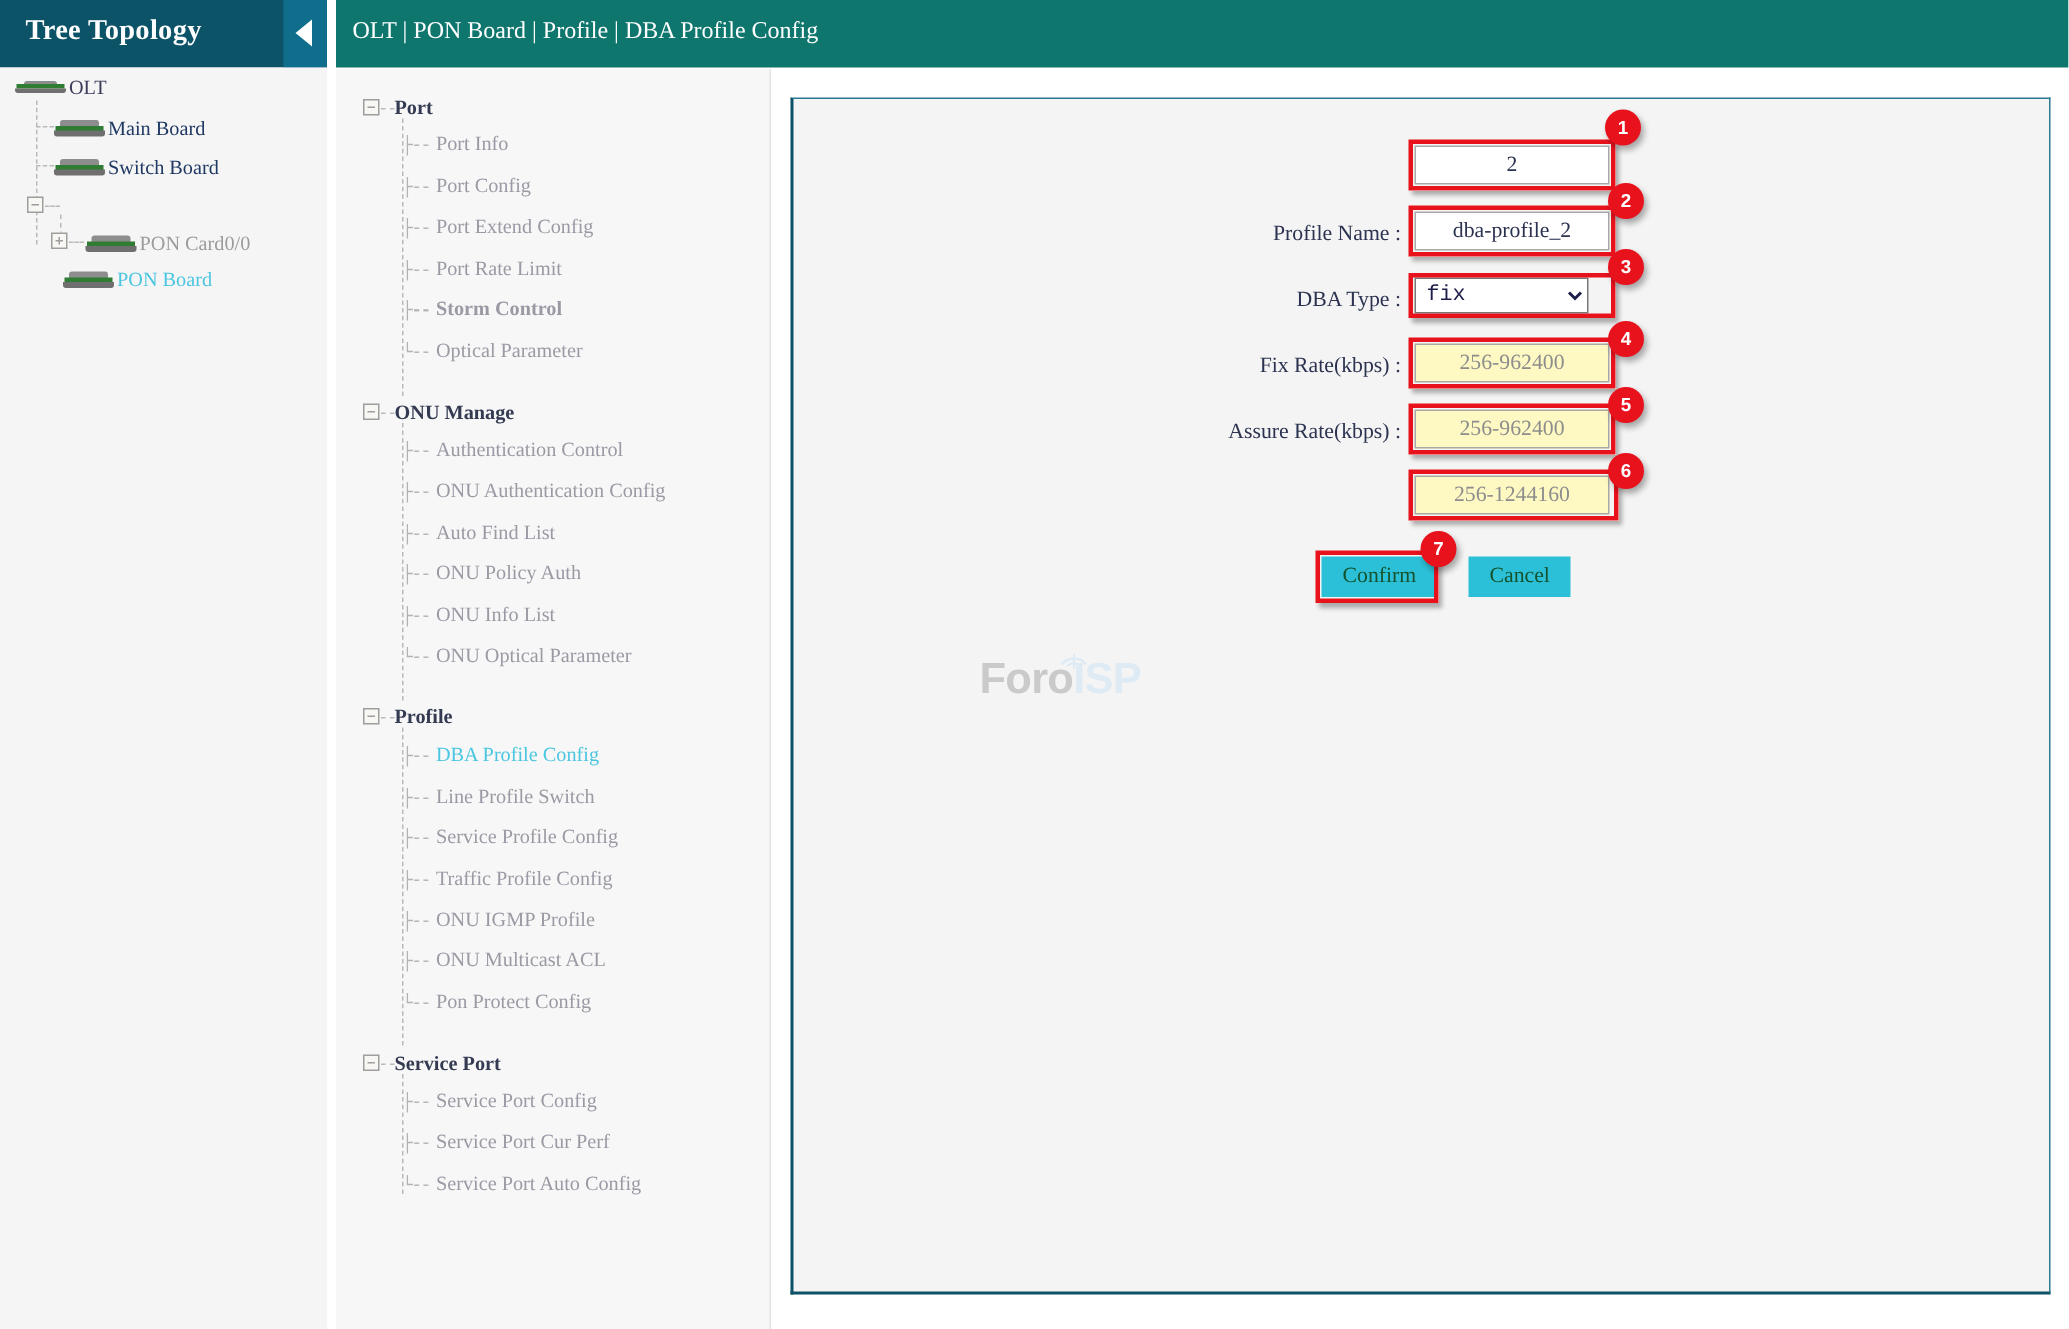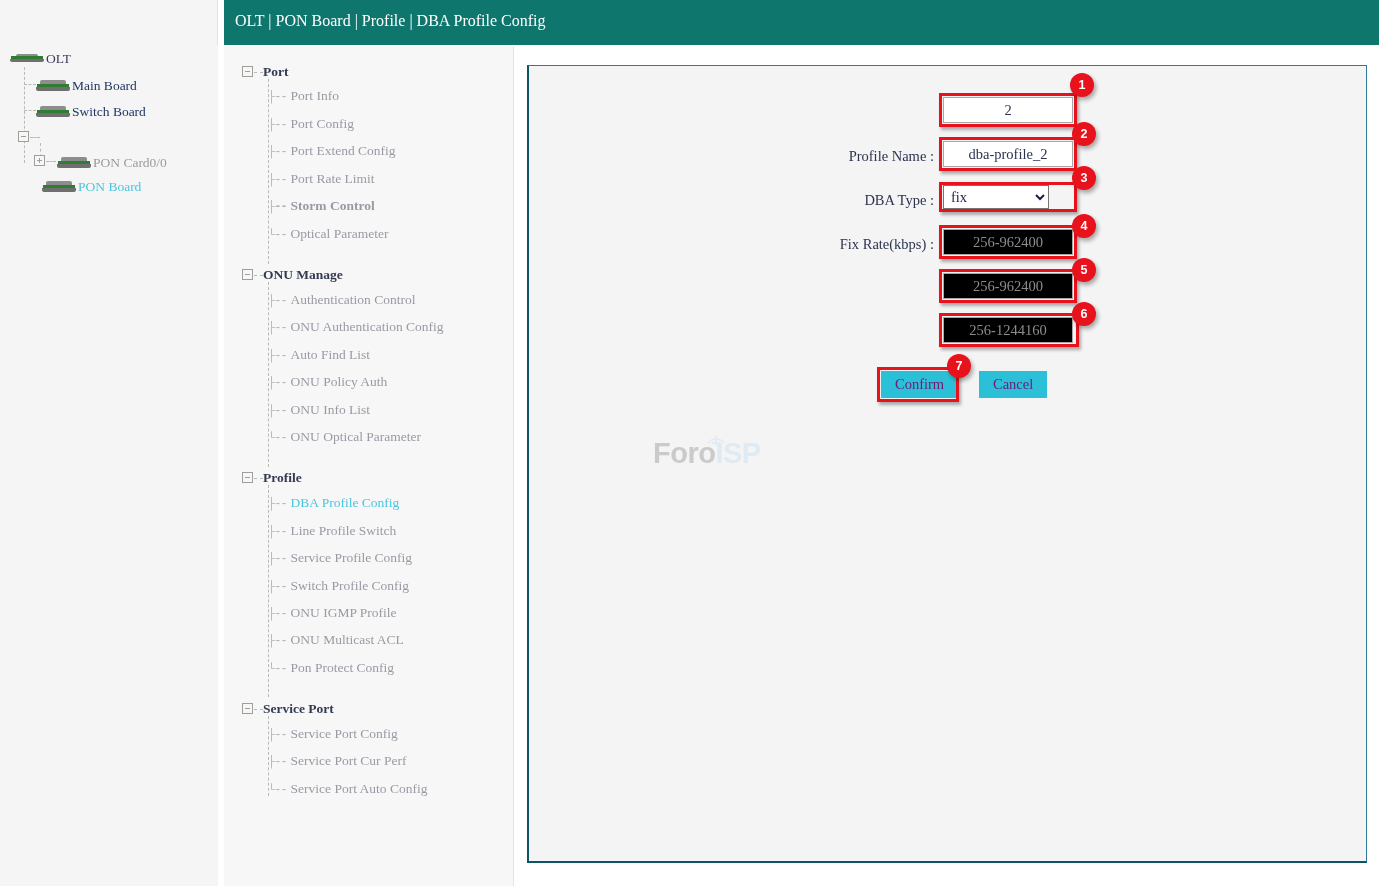--- a/index.html
+++ b/index.html
@@ -247,32 +247,32 @@
     background: #ffffff;
     font-size: 14.5px;
     color: #2c3350;
     text-align: center;
     font-family: "Liberation Serif", serif;
     box-sizing: border-box;
     outline: none;
     padding: 0 3px;
   }
   .finput.readonly {
-    background: #000000;
+    background: #fef9c3;
     color: #8d8d8d;
   }
   .finput.readonly::placeholder { color: #8d8d8d; opacity: 1; }
   .fselect {
-    width: 106px;
+    width: 116px;
     height: 24px;
     border: 1px solid #767676;
     background: #ffffff;
     font-size: 14.5px;
     color: #1d1d4a;
-    font-family: Liberation Serif, serif;
+    font-family: Liberation Mono, monospace;
     box-sizing: border-box;
     padding-left: 3px;
   }
 
   
   .hl-box {
     position: absolute;
     border: 3px solid #e8121d;
     box-sizing: border-box;
     box-shadow: 2px 3px 3px rgba(0,0,0,.30);
@@ -290,21 +290,21 @@
     text-align: center;
     line-height: 24px;
     box-shadow: 2px 3px 4px rgba(0,0,0,.33);
   }
 
   
   .btn {
     position: absolute;
     height: 27px;
     background: #2cc0d8;
-    color: #701a75;
+    color: #14532d;
     border: none;
     font-size: 14.5px;
     font-family: "Liberation Serif", serif;
     cursor: pointer;
     padding: 0 14px;
     line-height: 27px;
     text-align: center;
   }
 
   
@@ -328,20 +328,26 @@
   #watermark .wm-ant {
     position: absolute;
     left: 52px; top: 0px;
     width: 22px; height: 14px;
   }
 </style>
 </head>
 <body>
 
 <div id="tree-panel">
+  <div id="tree-header">
+    <div id="tree-header-title">Tree Topology</div>
+    <div id="tree-collapse-btn">
+      <span class="arrow"></span>
+    </div>
+  </div>
 
   <div id="tree-body">
 
     <div class="tnode" style="left:10px; top:4px;">
       <span class="dev-ico flat">
         <span class="top"></span><span class="mid"></span><span class="bot"></span>
       </span><span class="tlabel tlabel-olt">OLT</span>
     </div>
 
     <div class="t-dash" style="left:24px; top:22px; height:96px;"></div>
@@ -455,21 +461,21 @@
   <div class="mitem" style="left:44px; top:448px;">
     <span class="mdash">├--</span><span class="mitem-label active">DBA Profile Config</span>
   </div>
   <div class="mitem" style="left:44px; top:476px;">
     <span class="mdash">├--</span><span class="mitem-label">Line Profile Switch</span>
   </div>
   <div class="mitem" style="left:44px; top:503px;">
     <span class="mdash">├--</span><span class="mitem-label">Service Profile Config</span>
   </div>
   <div class="mitem" style="left:44px; top:531px;">
-    <span class="mdash">├--</span><span class="mitem-label">Switch Profile Config</span>
+    <span class="mdash">├--</span><span class="mitem-label">Traffic Profile Config</span>
   </div>
   <div class="mitem" style="left:44px; top:558px;">
     <span class="mdash">├--</span><span class="mitem-label">ONU IGMP Profile</span>
   </div>
   <div class="mitem" style="left:44px; top:585px;">
     <span class="mdash">├--</span><span class="mitem-label">ONU Multicast ACL</span>
   </div>
   <div class="mitem" style="left:44px; top:613px;">
     <span class="mdash">└--</span><span class="mitem-label">Pon Protect Config</span>
   </div>
@@ -517,20 +523,21 @@
     </div>
 
     <div class="frow" style="top:163px;">
       <div class="flabel">Fix Rate(kbps) :</div>
       <div class="fctrl">
         <input class="finput readonly" type="text" readonly="" placeholder="256-962400" style="">
       </div>
     </div>
 
     <div class="frow" style="top:207px;">
+      <div class="flabel">Assure Rate(kbps) :</div>
       <div class="fctrl">
         <input class="finput readonly" type="text" readonly="" placeholder="256-962400" style="">
       </div>
     </div>
 
     <div class="frow" style="top:251px;">
       <div class="fctrl">
         <input class="finput readonly" type="text" readonly="" placeholder="256-1244160" style="">
       </div>
     </div>

